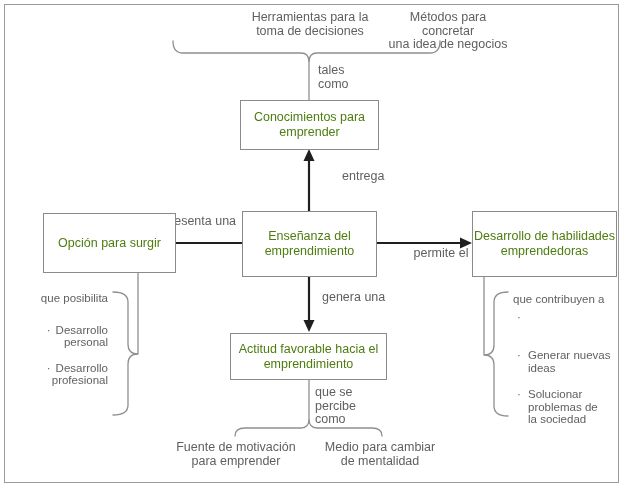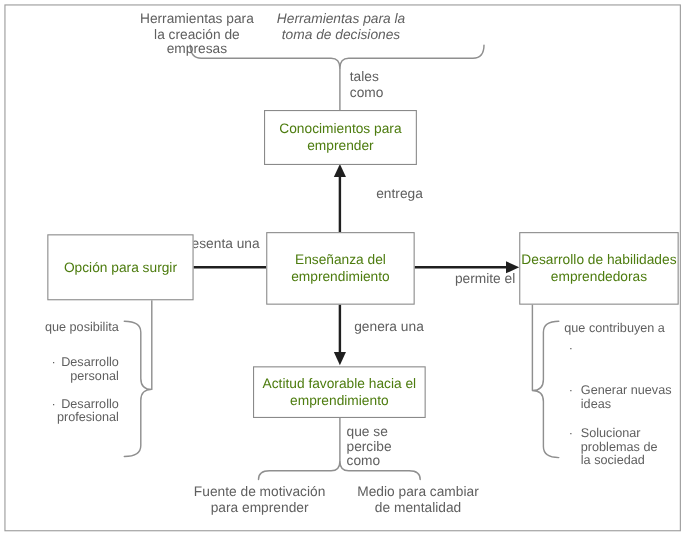--- a/index.html
+++ b/index.html
@@ -50,25 +50,24 @@
       <line x1="375" y1="243" x2="464" y2="243"></line>
     </g>
     <g fill="#1f1f1f" stroke="none">
       <polygon points="309,149 303.5,161 314.5,161"></polygon>
       <polygon points="309,332 303.5,320 314.5,320"></polygon>
       <polygon points="146,243 158,237.5 158,248.5"></polygon>
       <polygon points="472,243 460,237.5 460,248.5"></polygon>
     </g>
   </svg>
 
-  <div class="txt center" style="left:119px;top:11px;width:120px;">Herramientas para
-la creación de
-empresas</div>
-  <div class="txt center" style="left:250px;top:11px;width:120px;font-style:italic;">Herramientas para la
+  <div class="txt center" style="left:250px;top:11px;width:120px;">Herramientas para la
 toma de decisiones</div>
+  <div class="txt center" style="left:387px;top:11px;width:122px;">Métodos para concretar
+una idea de negocios</div>
 
   <div class="txt" style="left:318px;top:64px;">tales
 como</div>
   <div class="txt" style="left:322px;top:170px;margin-left:20px;">entrega</div>
   <div class="txt center" style="left:144px;top:215px;width:100px;">representa una</div>
   <div class="txt center" style="left:392px;top:215px;width:98px;margin-top:32px;">permite el</div>
   <div class="txt" style="left:322px;top:291px;">genera una</div>
   <div class="txt" style="left:315px;top:386px;">que se
 percibe
 como</div>

